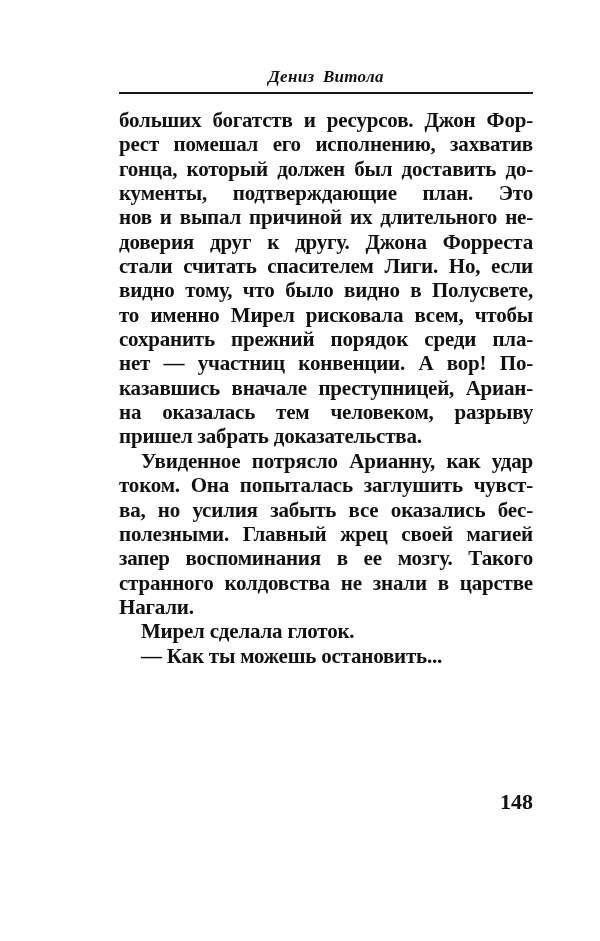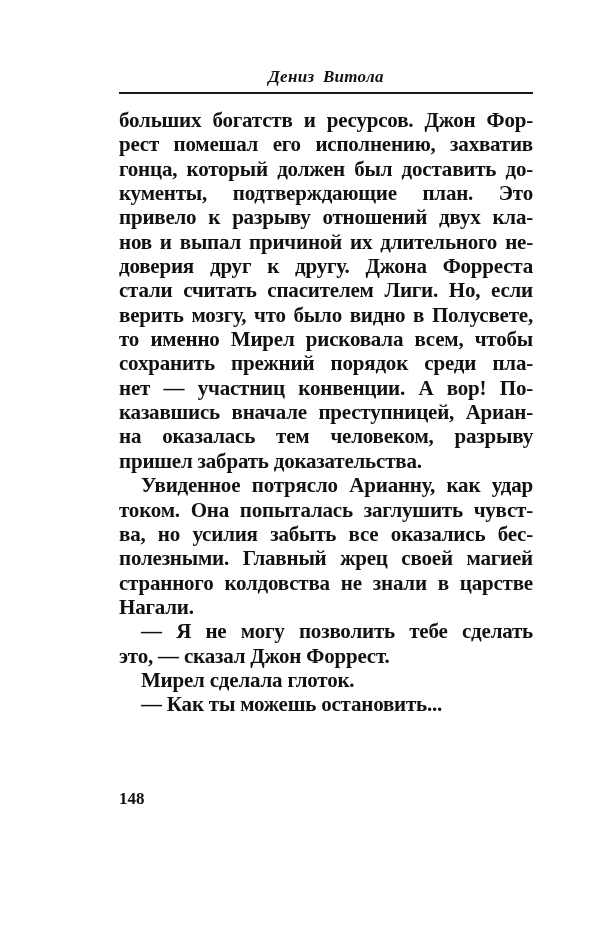--- a/index.html
+++ b/index.html
@@ -64,65 +64,61 @@
       text-align-last: left;
     }
     .line.indent {
       text-indent: 22px;
     }
     .page-number {
       position: absolute;
       top: 785px;
       left: 0;
       width: 414px;
-      text-align: left;
-      font-size: 17px;
+      text-align: right;
+      font-size: 22px;
       font-weight: bold;
     }
   </style>
 </head>
 <body>
 
 <div class="page">
   <div class="running-head">Дениз Витола</div>
   <div class="head-rule"></div>
 
   <div class="body-text">
 
     <div>
       <span class="line">больших богатств и ресурсов. Джон Фор-</span>
       <span class="line">рест помешал его исполнению, захватив</span>
       <span class="line">гонца, который должен был доставить до-</span>
       <span class="line">кументы, подтверждающие план. Это</span>
-      <span class="line">привело к разрыву отношений двух кла-</span>
       <span class="line">нов и выпал причиной их длительного не-</span>
       <span class="line">доверия друг к другу. Джона Форреста</span>
       <span class="line">стали считать спасителем Лиги. Но, если</span>
-      <span class="line">верить мозгу, что было видно в Полусвете,</span>
+      <span class="line">видно тому, что было видно в Полусвете,</span>
       <span class="line">то именно Мирел рисковала всем, чтобы</span>
       <span class="line">сохранить прежний порядок среди пла-</span>
       <span class="line">нет — участниц конвенции. А вор! По-</span>
       <span class="line">казавшись вначале преступницей, Ариан-</span>
       <span class="line">на оказалась тем человеком, разрыву</span>
       <span class="line last">пришел забрать доказательства.</span>
     </div>
 
     <div>
       <span class="line indent">Увиденное потрясло Арианну, как удар</span>
       <span class="line">током. Она попыталась заглушить чувст-</span>
       <span class="line">ва, но усилия забыть все оказались бес-</span>
       <span class="line">полезными. Главный жрец своей магией</span>
+      <span class="line">запер воспоминания в ее мозгу. Такого</span>
       <span class="line">странного колдовства не знали в царстве</span>
       <span class="line last">Нагали.</span>
     </div>
 
-    <div>
-      <span class="line indent">— Я не могу позволить тебе сделать</span>
-      <span class="line last">это, — сказал Джон Форрест.</span>
-    </div>
 
     <div>
       <span class="line indent last">Мирел сделала глоток.</span>
     </div>
 
     <div>
       <span class="line indent last">— Как ты можешь остановить...</span>
     </div>
 
   </div>

